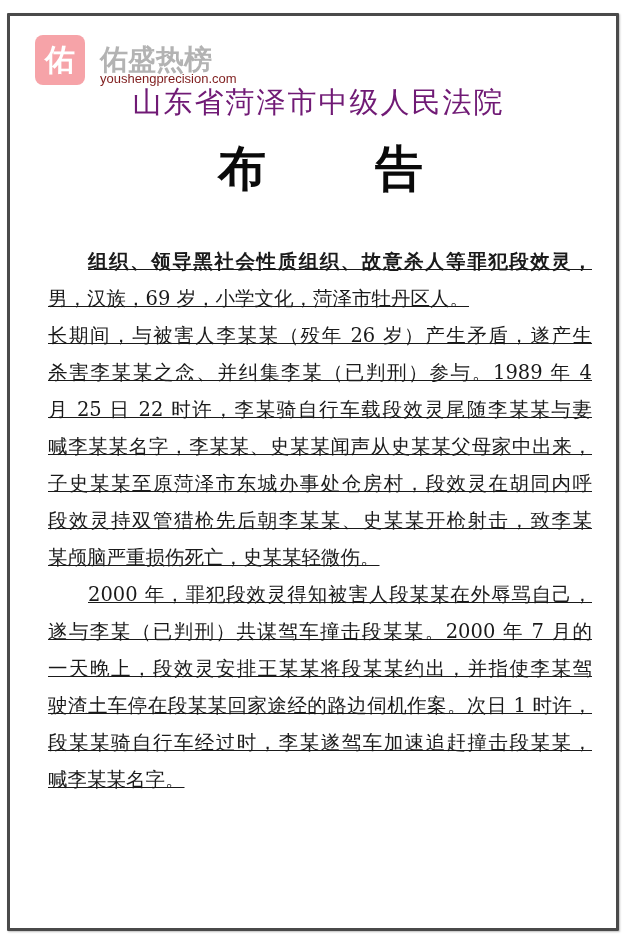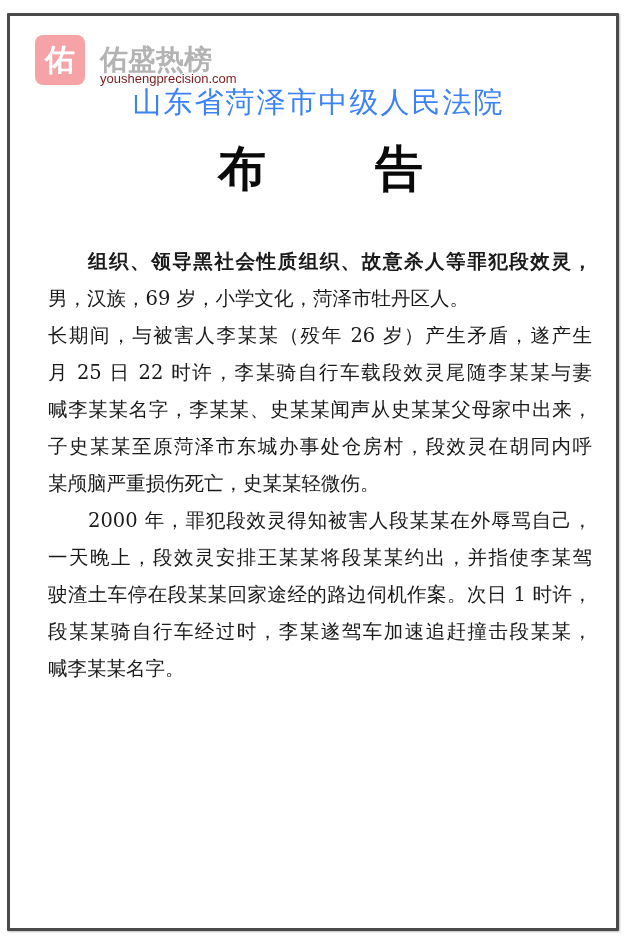--- a/index.html
+++ b/index.html
@@ -21,36 +21,36 @@
   .wm-name {
     position:absolute; left:65px; top:6px; white-space:nowrap;
     font-size:28px; font-weight:bold; color:#b3b3b3; letter-spacing:0px;
   }
   .wm-url {
     position:absolute; left:65px; top:36px; white-space:nowrap;
     font-family:"Liberation Sans", sans-serif; font-size:13px; color:#7f1d1d;
   }
   .court-title {
     position:absolute; left:0; width:633px; top:84px; text-align:center;
-    font-size:29px; color:#3b82f6; letter-spacing:2px; line-height:36px;
+    font-size:29px; color:#701a75; letter-spacing:2px; line-height:36px;
     padding-left:4px; box-sizing:border-box;
   }
   .notice-title {
     position:absolute; top:140px; left:218px; width:205px; height:56px;
     display:flex; justify-content:space-between; align-items:center;
     font-size:48px; font-weight:bold; color:#0a0a0a;
   }
   .notice-title span { display:block; line-height:56px; }
   .body {
     position:absolute; left:48px; top:243px; width:544px;
     font-family:"DejaVu Serif", serif; color:#1a1a1a;
   }
   .line {
     display:block; height:37px; line-height:37px; white-space:nowrap;
-    font-size:19.5px; text-align:justify; text-align-last:justify;
+    font-size:19.5px; text-align:justify; text-align-last:justify;text-decoration:underline;
   }
   .line.indent { padding-left:40px; }
   .line.bold { font-weight:bold; font-family:"DejaVu Sans", sans-serif; font-size:19.5px; }
   .line.last { text-align-last:left; }
 </style>
 </head>
 <body>
 
 <div class="frame"></div>
 
@@ -64,22 +64,25 @@
 
 <div class="notice-title">
   <span>布</span>
   <span>告</span>
 </div>
 
 <div class="body" id="body">
     <div class="line indent bold">组织、领导黑社会性质组织、故意杀人等罪犯段效灵，</div>
     <div class="line last">男，汉族，69 岁，小学文化，菏泽市牡丹区人。</div>
     <div class="line">长期间，与被害人李某某（殁年 26 岁）产生矛盾，遂产生</div>
+    <div class="line">杀害李某某之念、并纠集李某（已判刑）参与。1989 年 4</div>
     <div class="line">月 25 日 22 时许，李某骑自行车载段效灵尾随李某某与妻</div>
     <div class="line">喊李某某名字，李某某、史某某闻声从史某某父母家中出来，</div>
     <div class="line">子史某某至原菏泽市东城办事处仓房村，段效灵在胡同内呼</div>
+    <div class="line">段效灵持双管猎枪先后朝李某某、史某某开枪射击，致李某</div>
     <div class="line last">某颅脑严重损伤死亡，史某某轻微伤。</div>
     <div class="line indent">2000 年，罪犯段效灵得知被害人段某某在外辱骂自己，</div>
+    <div class="line">遂与李某（已判刑）共谋驾车撞击段某某。2000 年 7 月的</div>
     <div class="line">一天晚上，段效灵安排王某某将段某某约出，并指使李某驾</div>
     <div class="line">驶渣土车停在段某某回家途经的路边伺机作案。次日 1 时许，</div>
     <div class="line">段某某骑自行车经过时，李某遂驾车加速追赶撞击段某某，</div>
     <div class="line last">喊李某某名字。</div>
   </div>
 
 </body></html>

